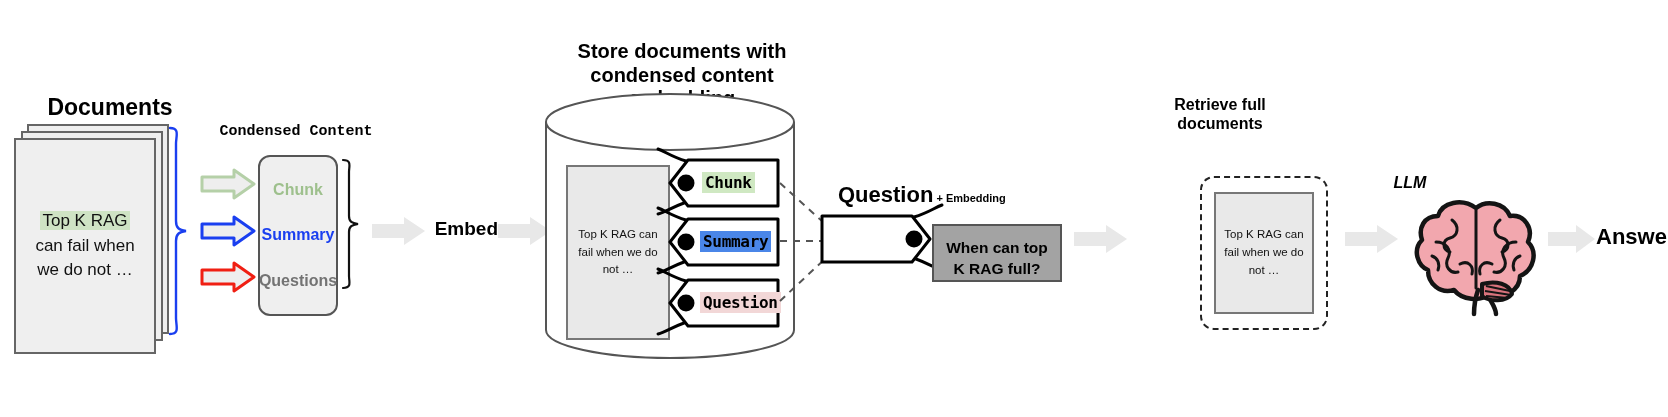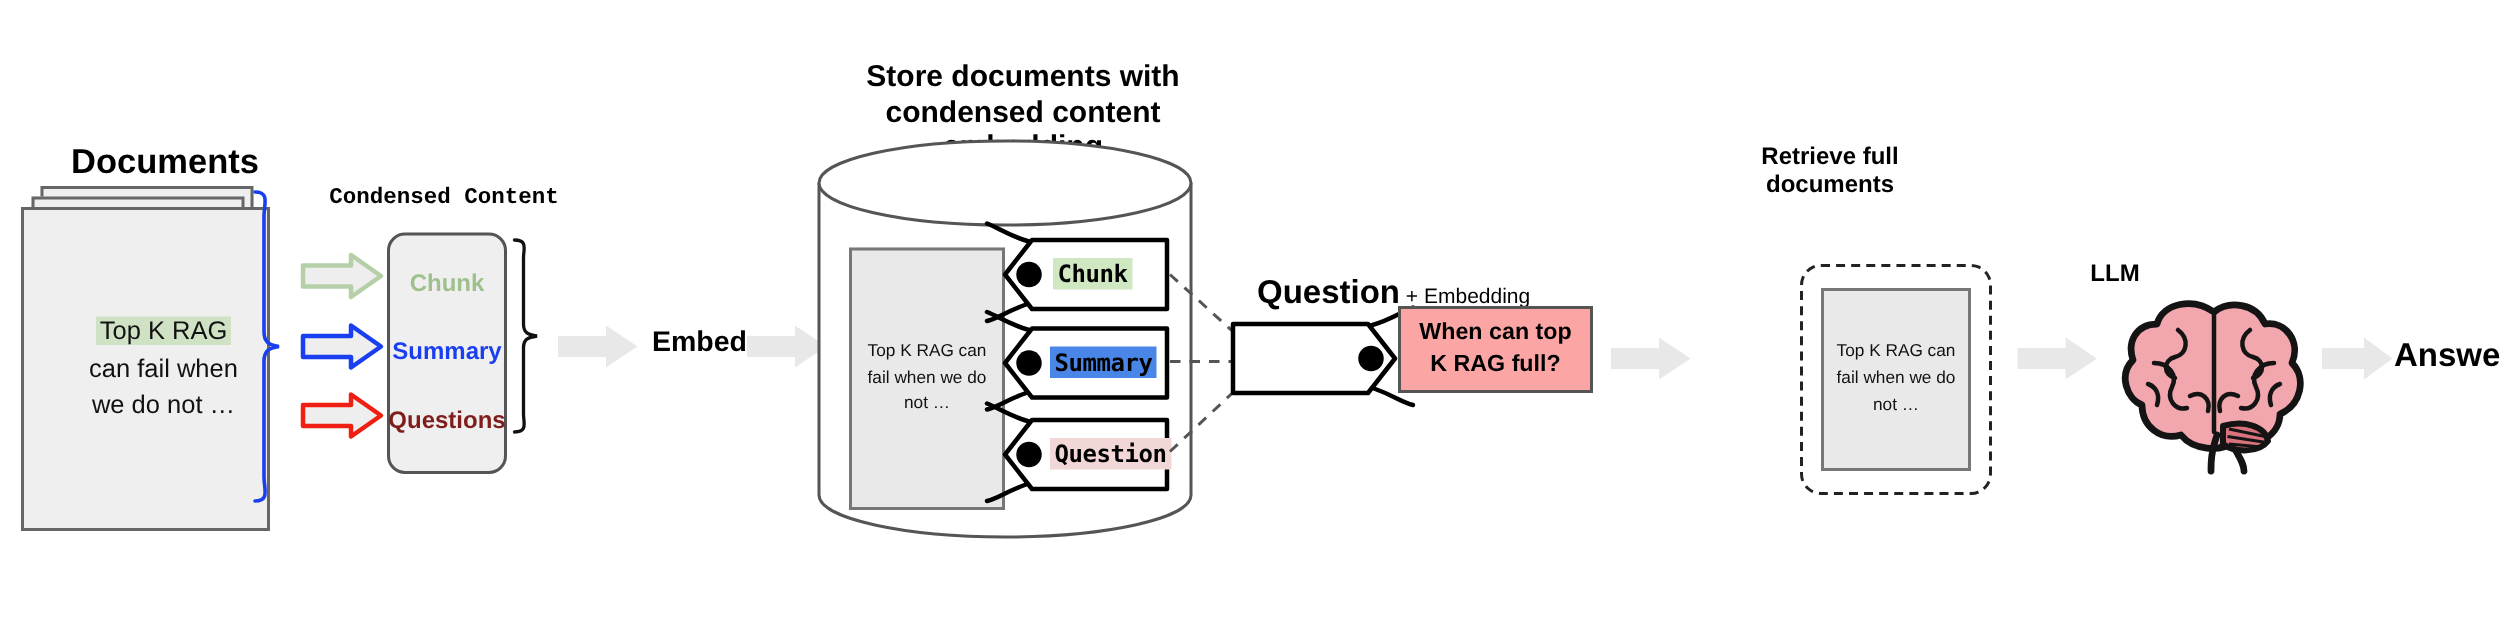--- a/index.html
+++ b/index.html
@@ -23,21 +23,21 @@
 </head>
 <body>
 
 <div class="stage">
 
   <div class="abs lbl" style="left:20px;top:94px;width:180px;font-size:23px;">Documents</div>
 
   <div class="doc-stack-sheet" style="left:27px;top:124px;width:138px;height:206px;"></div>
   <div class="doc-stack-sheet" style="left:21px;top:131px;width:138px;height:206px;"></div>
 
-  <div class="doc-main" style="left:14px;top:138px;width:138px;height:212px;padding-left:24px;">
+  <div class="doc-main" style="left:14px;top:138px;width:138px;height:212px;">
     <div class="doc-text">
       <span class="hl-green">Top K RAG</span><br>
       <span>can fail when</span><br>
       <span>we do not …</span>
     </div>
   </div>
 
   <svg class="abs" style="left:166px;top:126px;" width="26" height="210" viewBox="0 0 26 210">
     <path d="M4 2 C14 2 10 10 10 18 L10 95 C10 102 13 104 20 105 C13 106 10 108 10 115
              L10 192 C10 200 14 208 4 208" fill="none" stroke="#1a3ff0" stroke-width="2.4" stroke-linecap="round"></path>
@@ -51,21 +51,21 @@
   <svg class="abs" style="left:200px;top:215px;" width="56" height="32" viewBox="0 0 56 32">
     <path d="M2 9 L34 9 L34 2 L54 16 L34 30 L34 23 L2 23 Z" fill="#eeeeee" stroke="#1a3ff0" stroke-width="3" stroke-linejoin="round"></path>
   </svg>
   <svg class="abs" style="left:200px;top:261px;" width="56" height="32" viewBox="0 0 56 32">
     <path d="M2 9 L34 9 L34 2 L54 16 L34 30 L34 23 L2 23 Z" fill="#eeeeee" stroke="#f01f13" stroke-width="3" stroke-linejoin="round"></path>
   </svg>
 
   <div class="cc-box" style="left:258px;top:155px;width:76px;height:137px;padding:10px 0;">
     <div class="cc-item" style="color:#9ec08d;">Chunk</div>
     <div class="cc-item" style="color:#1a3ff0;">Summary</div>
-    <div class="cc-item" style="color:#7f1d1d;">Questions</div>
+    <div class="cc-item" style="color:#737373;">Questions</div>
   </div>
 
   <svg class="abs" style="left:340px;top:158px;" width="22" height="132" viewBox="0 0 22 132">
     <path d="M3 2 C12 2 9 8 9 14 L9 58 C9 64 12 65 18 66 C12 67 9 68 9 74
              L9 118 C9 124 12 130 3 130" fill="none" stroke="#111" stroke-width="2.2" stroke-linecap="round"></path>
   </svg>
 
   <svg class="abs" style="left:372px;top:216px;" width="54" height="30" viewBox="0 0 54 30">
     <path d="M0 8 L32 8 L32 1 L53 15 L32 29 L32 22 L0 22 Z" fill="#e8e8e8"></path>
   </svg>
@@ -126,32 +126,32 @@
   <svg class="abs" style="left:778px;top:175px;" width="80" height="135" viewBox="0 0 80 135">
     <g fill="none" stroke="#555" stroke-width="2" stroke-dasharray="7 6">
       <path d="M2 8 L66 66"></path>
       <path d="M2 66 L66 66"></path>
       <path d="M2 126 L66 66"></path>
     </g>
     <path d="M58 60 L70 66 L58 72" fill="none" stroke="#555" stroke-width="2"></path>
   </svg>
 
   <div class="abs" style="left:838px;top:182px;width:220px;white-space:nowrap;">
-    <span style="font-size:22px;font-weight:bold;">Question</span><span style="font-size:14px;font-weight:normal;"> + Embedding</span>
+    <span style="font-size:22px;font-weight:bold;">Question</span><span style="font-size:11px;font-weight:bold;"> + Embedding</span>
   </div>
 
   <svg class="abs" style="left:820px;top:212px;" width="116" height="54" viewBox="0 0 116 54">
     <path d="M92 4 L2 4 L2 50 L92 50 L110 27 Z" fill="#ffffff" stroke="#000" stroke-width="3" stroke-linejoin="round"></path>
     <circle cx="94" cy="27" r="8.5" fill="#000"></circle>
     <path d="M94 5 C108 1 114 -4 122 -7" fill="none" stroke="#000" stroke-width="3" stroke-linecap="round"></path>
     <path d="M96 47 C110 52 114 56 122 58" fill="none" stroke="#000" stroke-width="3" stroke-linecap="round"></path>
   </svg>
 
-  <div class="abs" style="left:932px;top:204px;width:126px;height:54px;background:#fca5a5;border:2px solid #555;
-              display:flex;align-items:center;justify-content:center;">
+  <div class="abs" style="left:932px;top:224px;width:126px;height:54px;background:#a3a3a3;border:2px solid #555;
+              display:flex;align-items:flex-end;justify-content:center;">
     <div style="font-size:15.5px;font-weight:bold;line-height:1.35;text-align:center;">
       <span>When can top</span><br>
       <span>K RAG full?</span>
     </div>
   </div>
 
   <svg class="abs" style="left:1074px;top:224px;" width="54" height="30" viewBox="0 0 54 30">
     <path d="M0 8 L32 8 L32 1 L53 15 L32 29 L32 22 L0 22 Z" fill="#e8e8e8"></path>
   </svg>
 
@@ -168,21 +168,21 @@
       <span>Top K RAG can</span><br>
       <span>fail when we do</span><br>
       <span>not …</span>
     </div>
   </div>
 
   <svg class="abs" style="left:1345px;top:224px;" width="54" height="30" viewBox="0 0 54 30">
     <path d="M0 8 L32 8 L32 1 L53 15 L32 29 L32 22 L0 22 Z" fill="#e8e8e8"></path>
   </svg>
 
-  <div class="abs lbl" style="left:1340px;top:174px;width:140px;font-size:16px;">LLM</div>
+  <div class="abs lbl" style="left:1340px;top:174px;width:140px;font-size:16px;font-style:italic;">LLM</div>
 
   <svg class="abs" style="left:1412px;top:196px;" width="128" height="120" viewBox="0 0 128 120">
     <g stroke="#141414" stroke-width="4.5" stroke-linejoin="round" stroke-linecap="round">
       <path d="M64 12 C50 2 30 6 26 20 C12 20 6 32 10 44 C0 54 6 70 16 74
                C16 88 28 98 42 94 C50 104 68 106 78 98
                C92 104 108 94 108 80 C122 74 126 56 116 46
                C122 32 112 18 98 20 C92 6 74 4 64 12 Z" fill="#f2a7ae"></path>
       <path d="M74 96 C80 108 84 112 84 118" fill="none"></path>
       <path d="M66 94 C62 106 62 112 62 118" fill="none"></path>
     </g>

